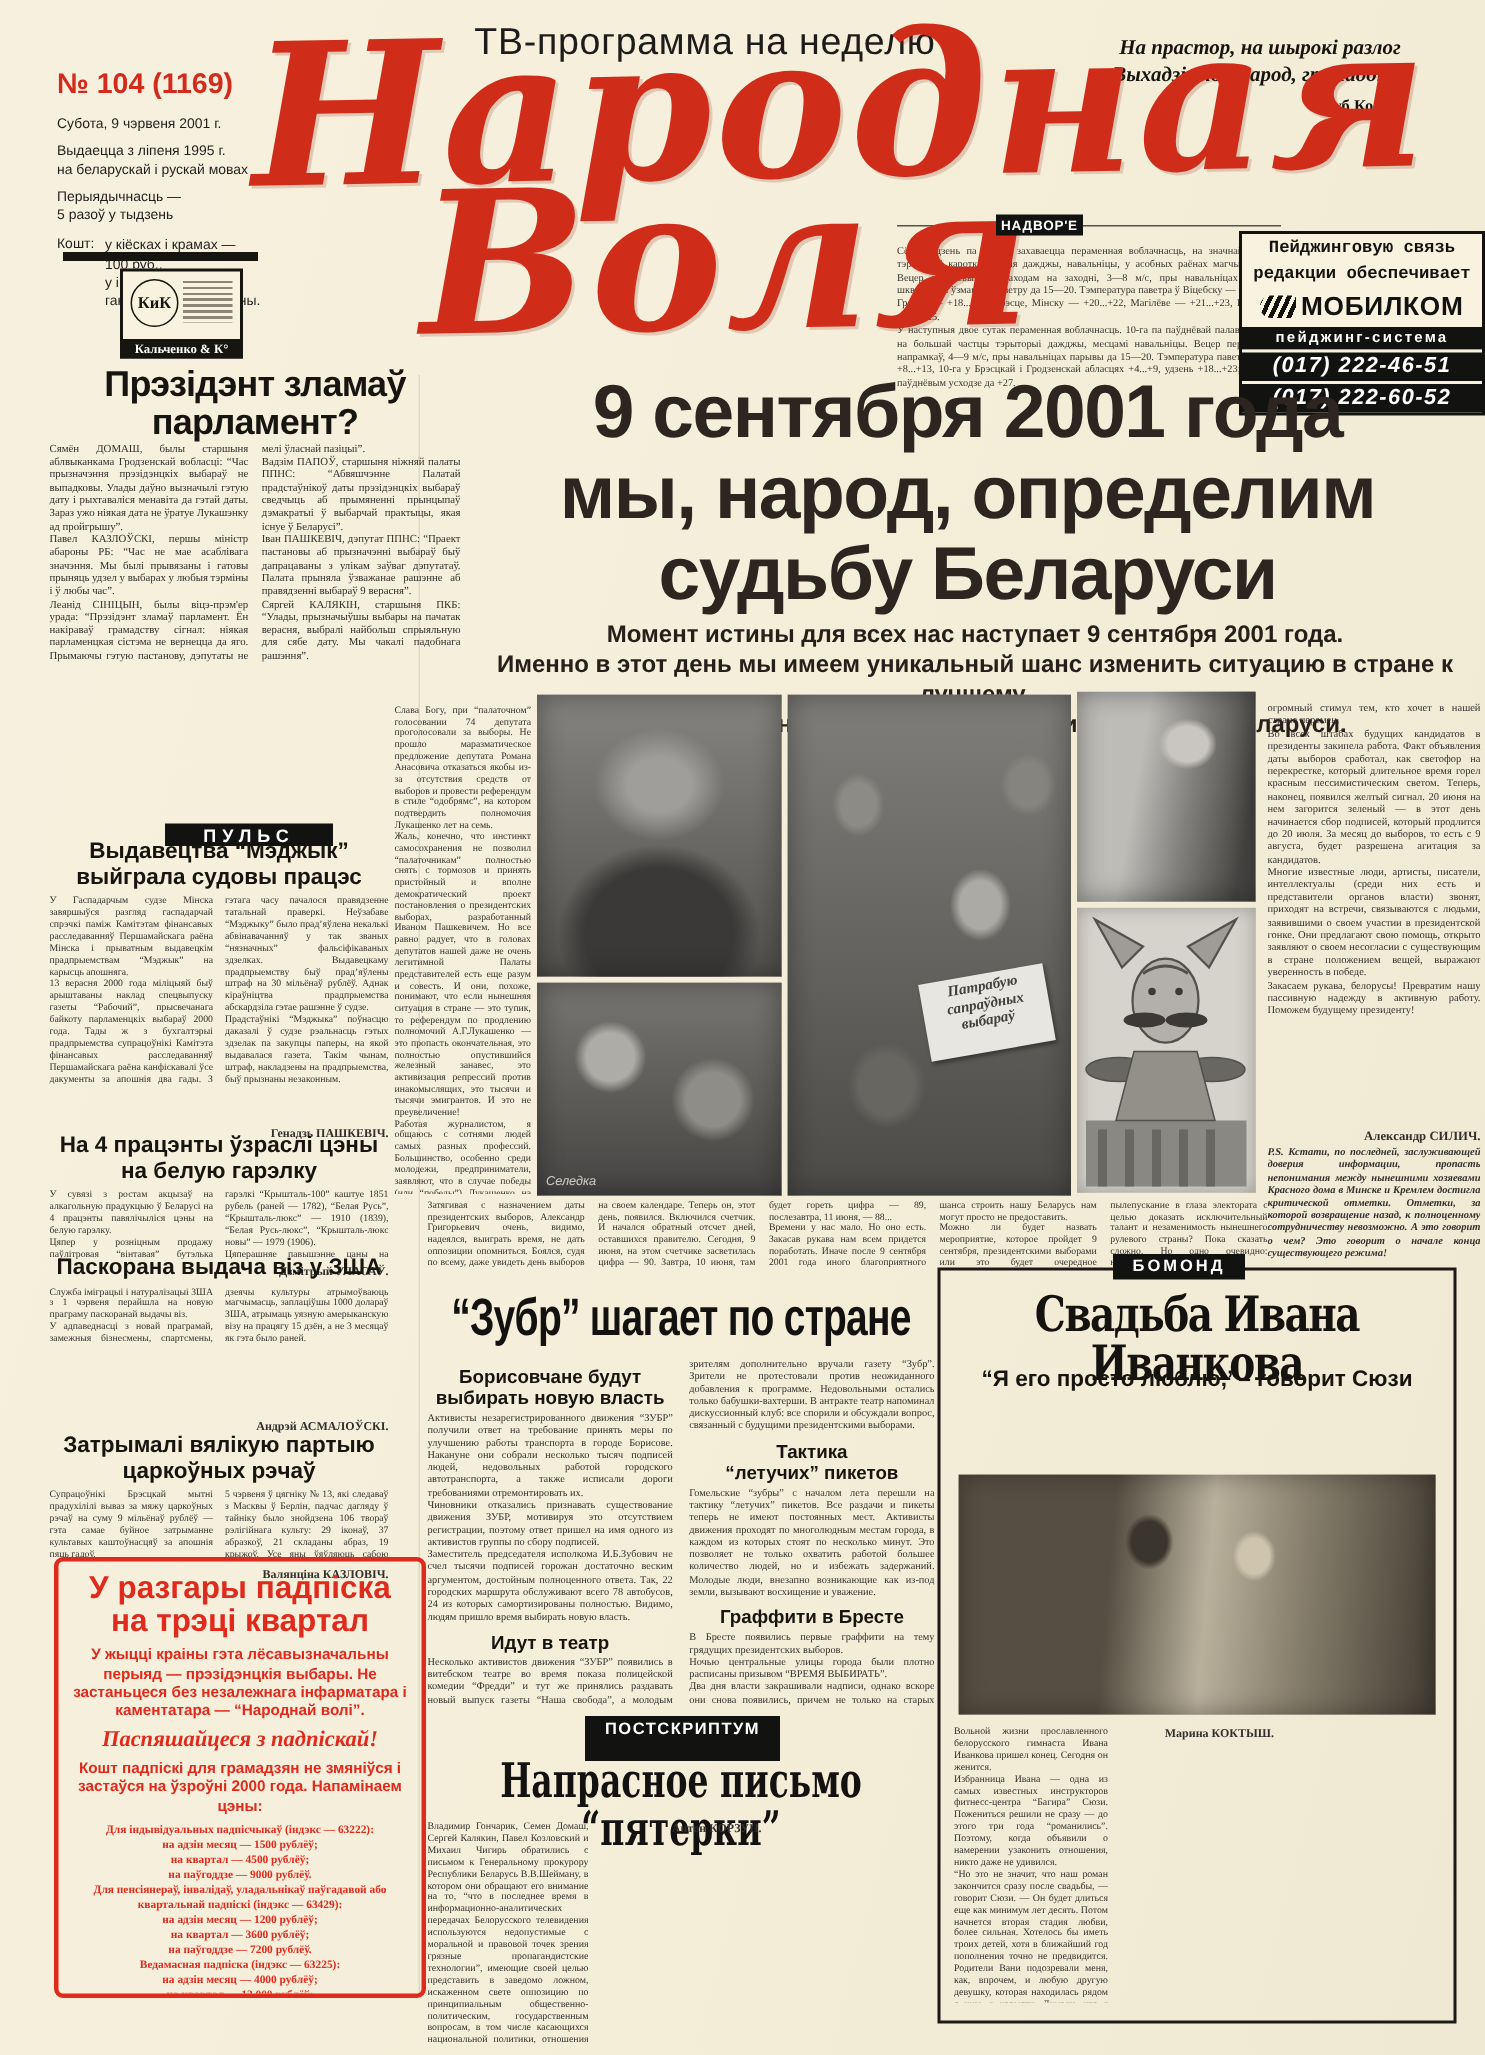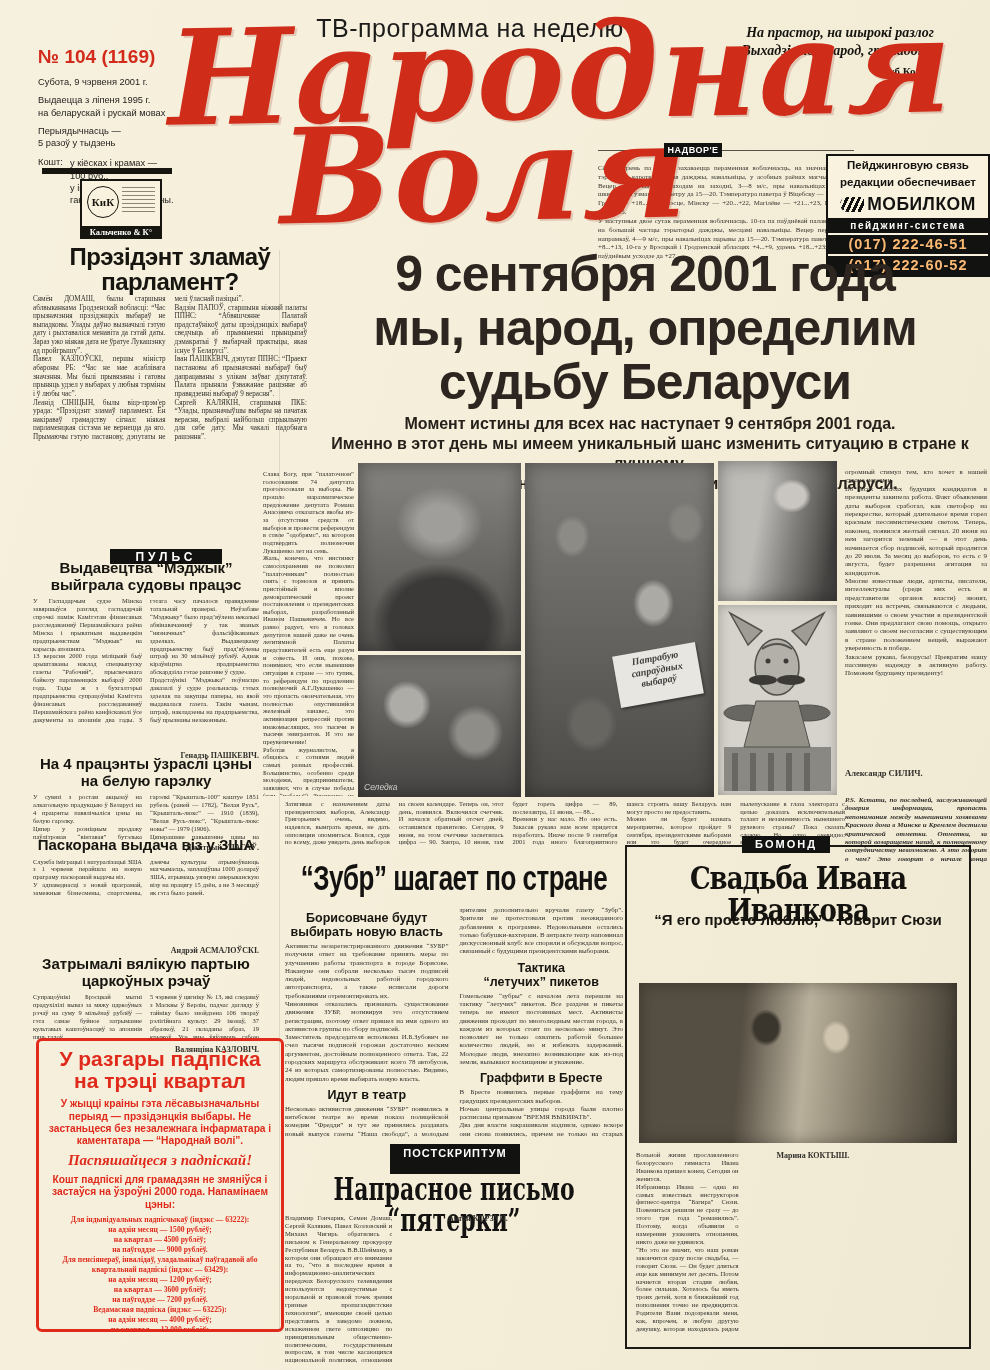--- a/index.html
+++ b/index.html
@@ -37,28 +37,28 @@
         letter-spacing:2px;line-height:1;text-shadow:2px 2px 0 rgba(140,30,12,.18);z-index:2;}
   .mast1{left:168px;top:6px;font-size:132px;transform:rotate(-1deg);}
   .mast2{left:280px;top:108px;font-size:132px;transform:rotate(-1deg);}
 
   
   .weather-rule{left:598px;top:150px;width:256px;height:1px;background:#55524a;}
   .weather-label{left:664px;top:143px;width:58px;height:14px;background:#121210;color:#fff;z-index:3;
                  text-align:center;font:700 9px/14px "Liberation Sans",sans-serif;letter-spacing:.5px;}
   .weather-text{left:598px;top:164px;width:256px;height:97px;font-size:6.9px;line-height:1.28;color:#37342e;}
   .pager{left:826px;top:154px;width:160px;border:2px solid #121210;background:#f8f2df;font-family:"Liberation Sans",sans-serif;}
-  .pager-l{text-align:center;font-weight:700;font-size:11.5px;line-height:1.2;margin-top:3px;color:#15130f;}
+  .pager-l{text-align:center;font-weight:700;font-size:11.5px;line-height:1.2;margin-top:3px;color:#15130f;font-family:Liberation Mono, monospace;}
   .pager-brand-row{display:flex;align-items:center;justify-content:center;gap:3px;margin:4px 0 3px;}
   .pager-wing{width:24px;height:15px;border-radius:8px 2px 2px 8px;
               background:repeating-linear-gradient(115deg,#121210 0 3px,#f8f2df 3px 5.5px);}
   .pager-brand{font-weight:700;font-size:17.5px;letter-spacing:.5px;color:#121210;}
   .pager-system{background:#121210;color:#fff;text-align:center;font-weight:700;font-size:10px;line-height:15px;letter-spacing:1.5px;}
-  .pager-phone{background:#121210;color:#fdba74;text-align:center;font-weight:700;font-size:14.5px;line-height:19px;
-               letter-spacing:1px;border-top:2px solid #f8f2df;}
+  .pager-phone{background:#121210;color:#ffffff;text-align:center;font-weight:700;font-size:14.5px;line-height:19px;
+               letter-spacing:1px;border-top:2px solid #f8f2df;font-style:italic;}
 
   
   .la{left:33px;top:244px;width:274px;}
   .la-h{font:700 24px/1.06 "Liberation Sans",sans-serif;text-align:center;color:#17150f;letter-spacing:-.5px;}
   .la-deck{margin:6px 2px 5px;font:700 11px/1.2 "Liberation Sans",sans-serif;text-align:center;color:#2e2117;}
   .la-body{column-count:2;column-gap:9px;font-size:7.2px;line-height:1.2;height:218px;}
 
   
   .pulse-label{left:110px;top:549px;width:112px;height:15px;background:#121210;color:#fff;
                text-align:center;font:700 12px/17px "Liberation Sans",sans-serif;letter-spacing:4px;}
@@ -82,21 +82,21 @@
   
   .mh{left:302px;top:248px;width:686px;text-align:center;
       font:800 50px/1.04 "Liberation Sans",sans-serif;color:#2d2620;letter-spacing:-1px;}
   .mdeck{left:320px;top:414px;width:660px;text-align:center;
          font:700 16px/1.25 "Liberation Sans",sans-serif;color:#26201a;}
   .mcol1{left:263px;top:470px;width:91px;height:326px;font-size:6.5px;line-height:1.18;}
   .mstrip{left:285px;top:800px;width:560px;height:60px;column-count:5;column-gap:9px;
           font-size:6.5px;line-height:1.18;}
   .mcolr{left:845px;top:468px;width:142px;height:394px;overflow:hidden;}
   .mcolr-body{font-size:7px;line-height:1.2;height:282px;}
-  .mcolr-by{text-align:left;font-weight:700;font-size:8.5px;margin:18px 0;}
+  .mcolr-by{text-align:right;font-weight:700;font-size:8.5px;margin:2px 0;}
   .mcolr-ps{font:italic 700 7px/1.2 "Liberation Serif",serif;text-align:justify;white-space:pre-line;height:92px;overflow:hidden;}
 
   .photo{position:absolute;box-shadow:inset 0 0 18px rgba(20,16,10,.45);filter:saturate(.25);}
   .ph1{left:358px;top:463px;width:163px;height:188px;
        background:radial-gradient(70px 60px at 50% 32%,#a79d8e 0 30%,transparent 62%),
                   radial-gradient(90px 80px at 50% 85%,#3e3830 0 55%,transparent 75%),
                   linear-gradient(#8b8376,#564f45);}
   .ph2{left:358px;top:655px;width:163px;height:142px;
        background:radial-gradient(40px 40px at 30% 35%,#b5ab99 0 40%,transparent 60%),
                   radial-gradient(45px 45px at 72% 55%,#978c78 0 40%,transparent 62%),

